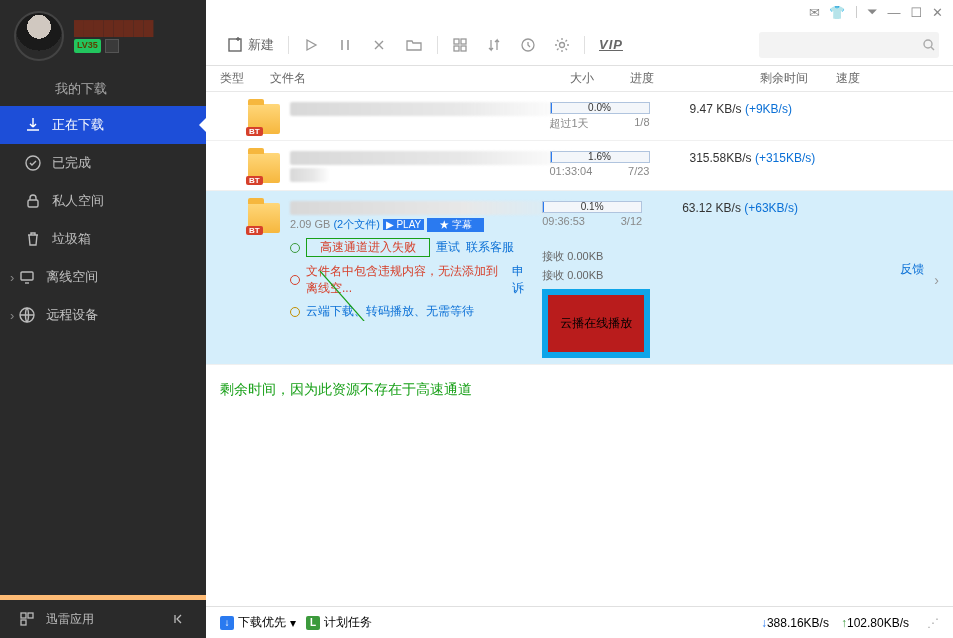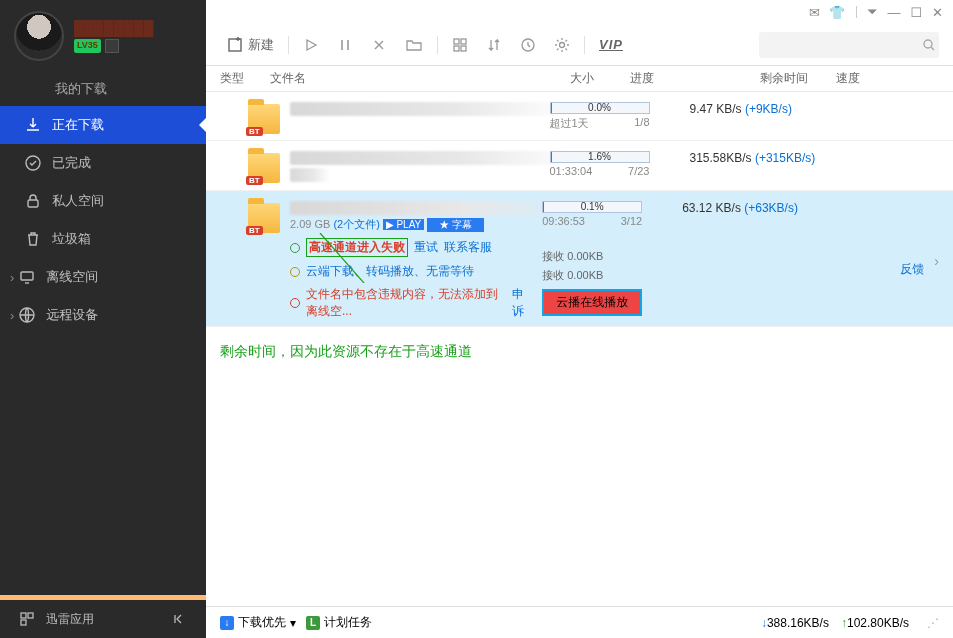--- a/index.html
+++ b/index.html
@@ -62,31 +62,31 @@
 .fname { height: 14px; background: linear-gradient(90deg, #d8d8d8 0%, #e8e8e8 60%, transparent 100%); border-radius: 2px; filter: blur(1px); margin-bottom: 2px; }
 .secondary { font-size: 11px; color: #888; }
 .link { color: #0b70d6; cursor: pointer; }
 .play-badge { display: inline-block; background: #2a7af0; color: #fff; font-size: 10px; padding: 0 3px; }
 .sub-badge { display: inline-block; background: #2a7af0; color: #fff; font-size: 10px; padding: 0 12px; }
 .msg-line { display: flex; align-items: center; gap: 6px; margin-top: 6px; font-size: 12px; }
 .bullet { width: 10px; height: 10px; border-radius: 50%; border: 1px solid; flex: none; }
 .bullet.green { border-color: #3c9a3c; }
 .bullet.red { border-color: #d6402b; }
 .bullet.yellow { border-color: #c28e00; }
-.highlight-box { border: 1px solid #18a018; padding: 0 2px; color: #d6402b; font-weight: bold; }
+.highlight-box { border: 1px solid #18a018; padding: 0 13px; color: #d6402b; }
 .progress-col { width: 130px; font-size: 11px; }
 .pbar { width: 100px; height: 12px; border: 1px solid #b0c4de; background: #f3f6fa; position: relative; margin-bottom: 2px; }
 .pbar-fill { position: absolute; left: 0; top: 0; bottom: 0; background: #2a7af0; }
 .pbar-label { position: absolute; width: 100%; text-align: center; font-size: 10px; color: #333; top: -1px; }
 .p-sub { display: flex; justify-content: space-between; width: 100px; color: #888; }
 .speed-col { flex: 1; font-size: 12px; }
 .speed-main { color: #333; }
 .speed-extra { color: #0b70d6; }
 .receive { color: #666; margin-top: 22px; }
-.cloud-btn { margin-top: 6px; display: inline-block; border: 2px solid #0ea5e9; background: #ef4444; padding: 3px 12px; font-size: 12px; cursor: pointer; }
+.cloud-btn { margin-top: 6px; display: inline-block; border: 6px solid #0ea5e9; background: #b91c1c; padding: 20px 12px; font-size: 12px; cursor: pointer; }
 .feedback { float: right; color: #0b70d6; cursor: pointer; }
 .row-arrow { align-self: center; color: #999; font-size: 14px; cursor: pointer; }
 
 
 .annotation { padding: 16px 14px; color: #18a018; font-size: 14px; }
 
 
 .status-bar { height: 32px; border-top: 1px solid #e0e0e0; display: flex; align-items: center; padding: 0 14px; font-size: 12px; gap: 10px; }
 .stat-chip { display: flex; align-items: center; gap: 4px; cursor: pointer; }
 .chip-blue { width: 14px; height: 14px; background: #2a7af0; border-radius: 2px; display: inline-flex; align-items: center; justify-content: center; color: #fff; font-size: 10px; }
@@ -337,27 +337,27 @@
             <span class="play-badge">▶ PLAY</span>
             <span class="sub-badge">★ 字幕</span>
           </div>
           <div class="msg-line">
             <span class="bullet green"></span>
             <span class="highlight-box">高速通道进入失败</span>
             <span class="link">重试</span>
             <span class="link">联系客服</span>
           </div>
           <div class="msg-line">
-            <span class="bullet yellow"></span>
-            <span class="link">云端下载、转码播放、无需等待</span>
-          </div>
-          <div class="msg-line">
             <span class="bullet red"></span>
             <span style="color:#d6402b">文件名中包含违规内容，无法添加到离线空...</span>
             <span class="link">申诉</span>
+          </div>
+          <div class="msg-line">
+            <span class="bullet yellow"></span>
+            <span class="link">云端下载、转码播放、无需等待</span>
           </div>
         </div>
         <div class="progress-col">
           <div class="pbar">
               <div class="pbar-fill" style="width:0.5%"></div>
               <div class="pbar-label">0.1%</div>
             </div>
           <div class="p-sub">
               <span>09:36:53</span>
               <span>3/12</span>

